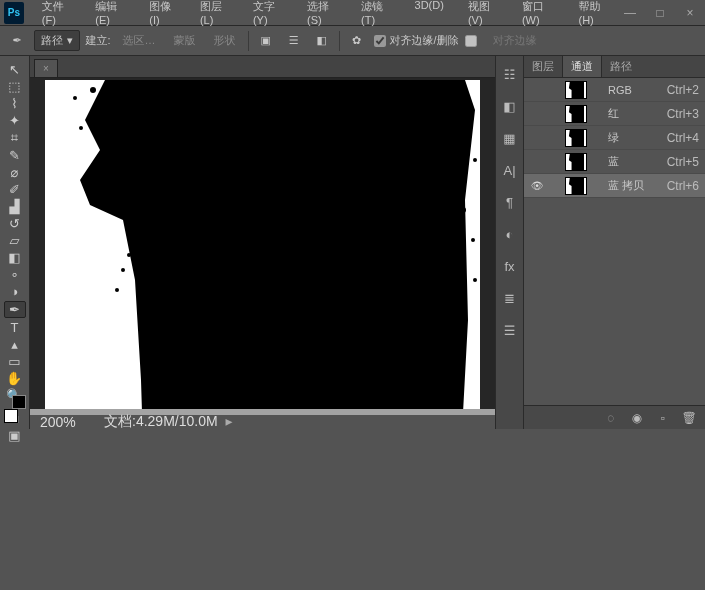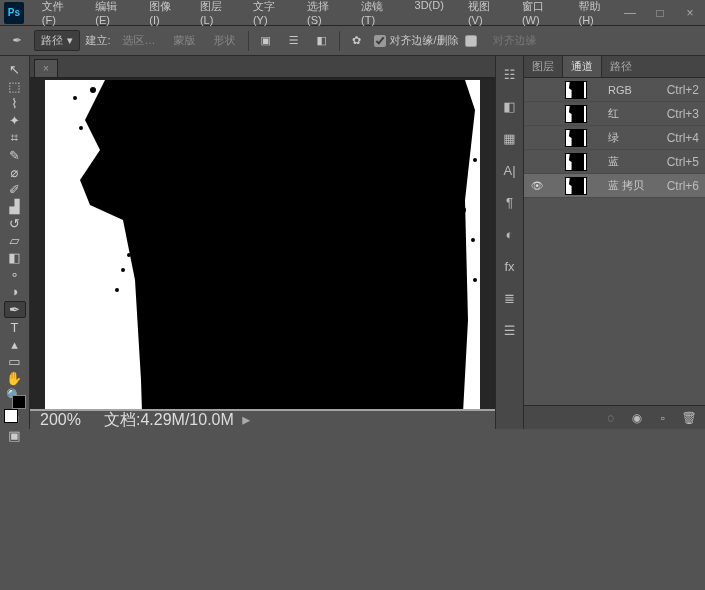--- a/index.html
+++ b/index.html
@@ -34,21 +34,21 @@
 #swatches .bg { position:absolute; right:0; bottom:0; width:14px; height:14px; background:#000; border:1px solid #888; }
 
 
 #docarea { flex:1; display:flex; flex-direction:column; background:#2a2a2a; min-width:0; }
 #doctabs { height:22px; background:#434343; display:flex; align-items:flex-end; padding-left:4px; border-bottom:1px solid #222; }
 .doctab { background:#535353; padding:3px 8px; font-size:10.5px; display:flex; align-items:center; gap:6px; border:1px solid #222; border-bottom:none; }
 .doctab .x { color:#999; font-size:10px; }
 #canvaswrap { flex:1; background:#262626; display:flex; justify-content:center; align-items:flex-start; overflow:hidden; position:relative; }
 #canvas { width:435px; height:529px; background:#fff; position:relative; overflow:hidden; margin-top:2px; }
 #shape { position:absolute; inset:0; }
-#statusbar { height:20px; background:#535353; display:flex; align-items:center; gap:14px; padding:0 10px; font-size:16px; border-top:2px solid #a3a3a3; color:#ddd; }
+#statusbar { height:20px; background:#535353; display:flex; align-items:center; gap:14px; padding:0 10px; font-size:14px; border-top:6px solid #a3a3a3; color:#ddd; }
 #statusbar .zoom { width:50px; }
 #statusbar .caret { margin-left:4px; color:#aaa; }
 
 
 #rightcol { width:210px; display:flex; background:#535353; border-left:1px solid #2a2a2a; }
 #dock { width:28px; background:#484848; display:flex; flex-direction:column; align-items:center; padding-top:8px; gap:12px; border-right:1px solid #2a2a2a; }
 #dock .dk { width:20px; height:20px; display:flex; align-items:center; justify-content:center; color:#bbb; font-size:13px; }
 #panels { flex:1; display:flex; flex-direction:column;justify-content:center; }
 #panel-tabs { height:22px; background:#454545; display:flex; align-items:flex-end; border-bottom:1px solid #2a2a2a; }
 .ptab { padding:3px 8px; font-size:11px; color:#aaa; }

